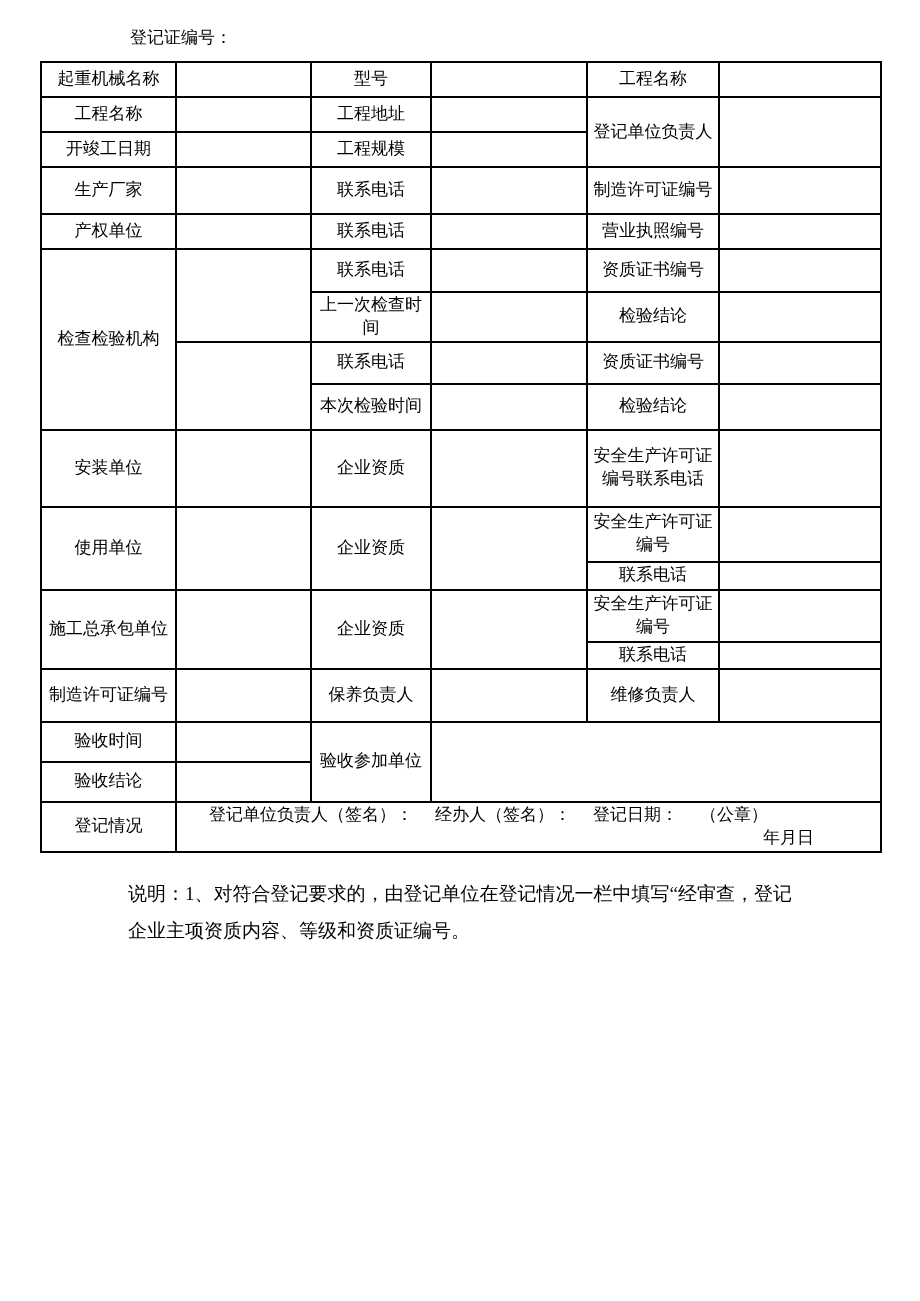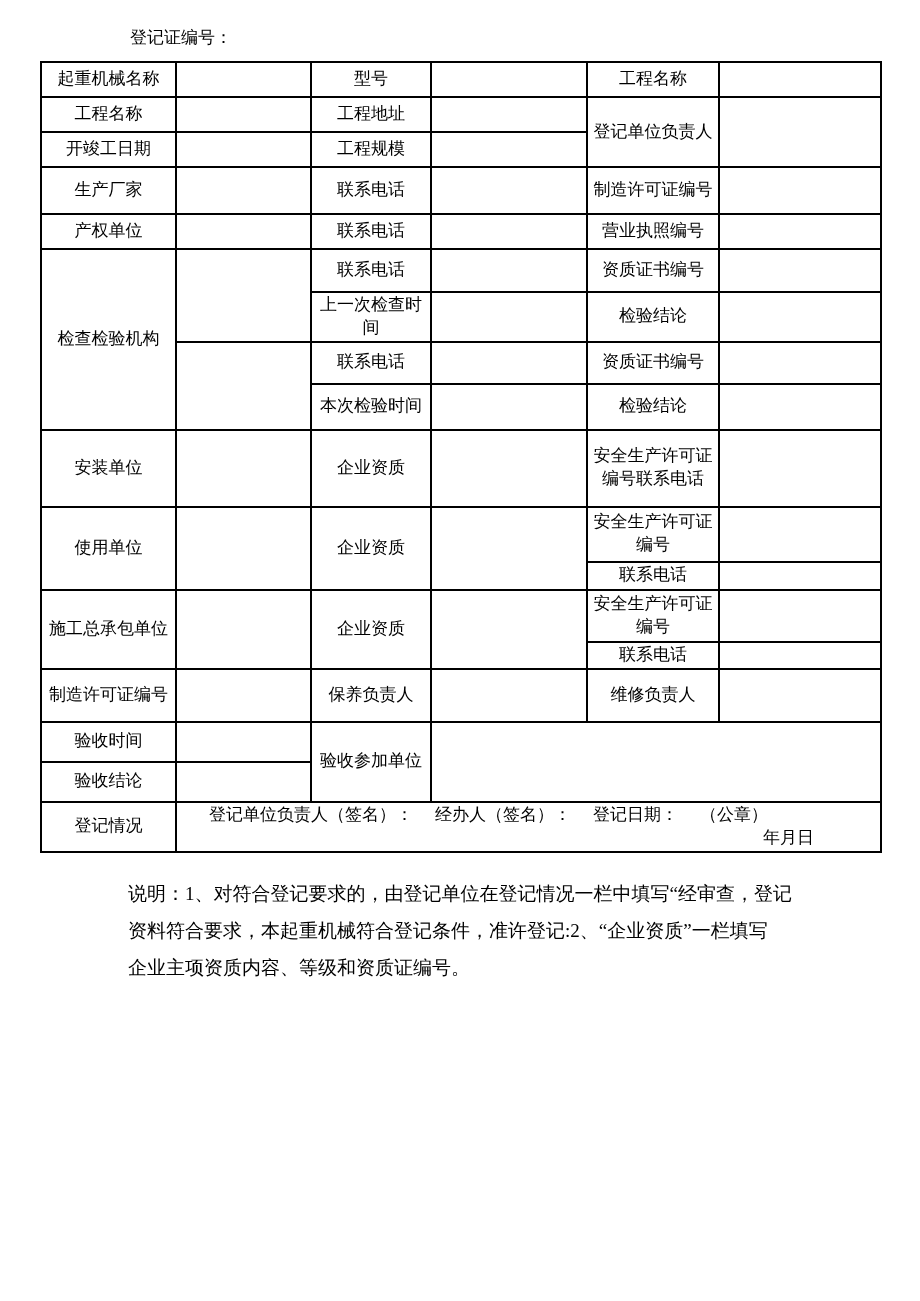--- a/index.html
+++ b/index.html
@@ -197,17 +197,16 @@
             <span>（公章）</span>
           </div>
           <div class="sig2">年月日</div>
         </td>
       </tr>
     </tbody>
   </table>
 
   <div class="note">
     <div>说明：1、对符合登记要求的，由登记单位在登记情况一栏中填写“经审查，登记</div>
-    <div>资料符合要求，本起重机械符合登记条件，准许登记:2、“企业资质”一栏填写</div>
     <div>企业主项资质内容、等级和资质证编号。</div>
   </div>
 
 </div>
 
 </body></html>

